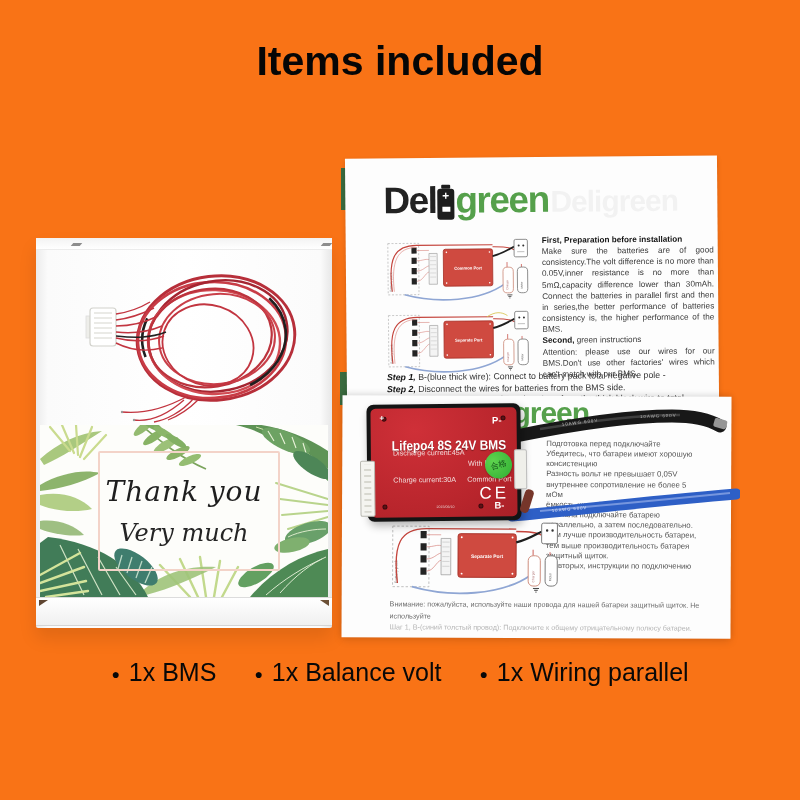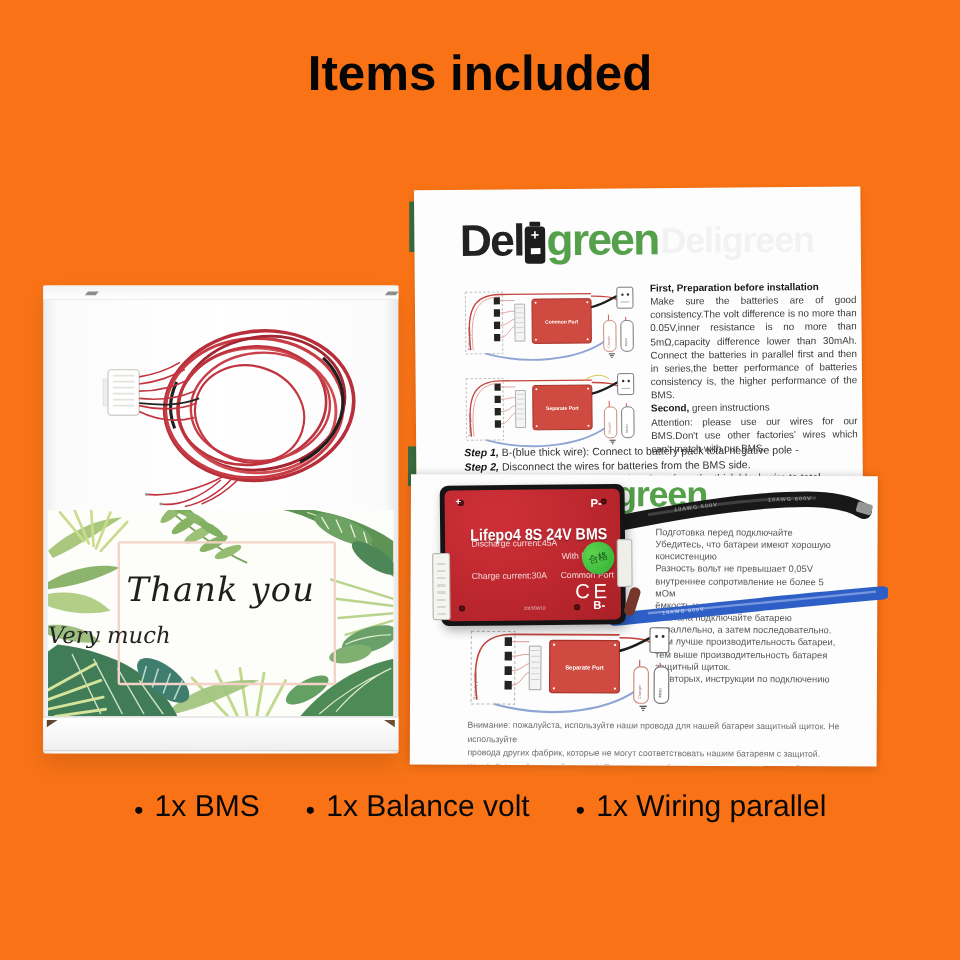--- a/index.html
+++ b/index.html
@@ -15,22 +15,22 @@
   .lid-top{position:absolute;top:0;left:0;right:0;height:11px;
       background:linear-gradient(#f3f3f3,#ffffff);border-bottom:1px solid #ececec;}
   .notch{position:absolute;top:5px;width:9px;height:3px;background:#8d8d8d;transform:skewX(-40deg);}
   .notch.nl{left:36px}.notch.nr{left:286px}
   .coil-svg{position:absolute;left:2px;top:10px;width:292px;height:176px;}
   .card{position:absolute;left:4px;top:187px;width:288px;height:172px;background:#fdfdfa;overflow:hidden;}
   .card-frame{position:absolute;left:58px;top:26px;width:178px;height:116px;
       border:2px solid #f3d3c8;border-radius:2px;}
   .card-title{position:absolute;left:0;right:0;top:50px;text-align:center;
       font-family:"DejaVu Serif",serif;font-style:italic;font-size:28px;color:#1e1e1e;letter-spacing:1px;}
-  .card-sub{position:absolute;left:0;right:0;top:94px;
-      font-family:"DejaVu Serif",serif;font-style:italic;font-size:19px;color:#242424;}
+  .card-sub{position:absolute;left:0;right:0;top:94px;text-align:center;
+      font-family:"DejaVu Serif",serif;font-style:italic;font-size:24px;color:#242424;}
   .leaves-svg{position:absolute;inset:0;}
   .lid-bot{position:absolute;left:0;right:0;top:359px;height:27px;
       background:linear-gradient(#ffffff,#f0f0f0);border-top:1px solid #dcdcdc;border-bottom:1px solid #d5d5d5;}
   .lid-bot::before{content:"";position:absolute;left:3px;top:2px;width:0;height:0;
       border-top:6px solid #5f4632;border-right:9px solid transparent;}
   .lid-bot::after{content:"";position:absolute;right:3px;top:2px;width:0;height:0;
       border-top:6px solid #6b5036;border-left:9px solid transparent;}
   
   .gstrip{position:absolute;width:7px;background:#3a6b3f;}
   .gs1{left:341px;top:168px;height:42px}.gs2{left:340px;top:372px;height:33px}
@@ -329,21 +329,20 @@
       <path d="M120,26 V31 M134,28 V31" stroke="#c4443c" stroke-width="0.7"></path>
       <rect x="116" y="31" width="10" height="25" rx="4" fill="#fff" stroke="#cc8a7a" stroke-width="0.8"></rect>
       <text transform="rotate(-90 121 53)" x="121" y="53" font-size="2.7" fill="#a66">Charger</text>
       <rect x="130" y="31" width="10" height="25" rx="4" fill="#fff" stroke="#777" stroke-width="0.8"></rect>
       <text transform="rotate(-90 135 52)" x="135" y="52" font-size="2.7" fill="#555">Motor</text>
       <path d="M120,58 h5 M121,59.5 h3 M122,61 h1" stroke="#222" stroke-width="0.7"></path>
     </svg>
 
     <div class="ru-footer">
       <div>Внимание: пожалуйста, используйте наши провода для нашей батареи  защитный щиток. Не используйте</div>
-      <div>провода других фабрик, которые не могут соответствовать нашим батареям с защитой.</div>
       <div class="f3">Шаг 1, В-(синий толстый провод): Подключите к общему отрицательному полюсу батареи.</div>
     </div>
   </div>
 
   <svg class="wires-svg" viewBox="0 0 400 152">
     <path d="M176,48 C225,38 285,28 332,28 C355,28 370,32 380,38" stroke="#181818" stroke-width="13" fill="none" stroke-linecap="round"></path>
     <path d="M200,41 C250,33 300,26 340,27" stroke="#4a4a4a" stroke-width="2.5" fill="none" opacity="0.8"></path>
     <rect x="374" y="31" width="13" height="9" rx="2" fill="#969696" transform="rotate(16 380 35)"></rect>
     <text x="222" y="38" font-size="4.4" fill="#bdbdbd" transform="rotate(-7 222 38)" letter-spacing="1">10AWG 600V</text>
     <text x="300" y="30" font-size="4.4" fill="#b2b2b2" transform="rotate(-2 300 30)" letter-spacing="1">10AWG 600V</text>

